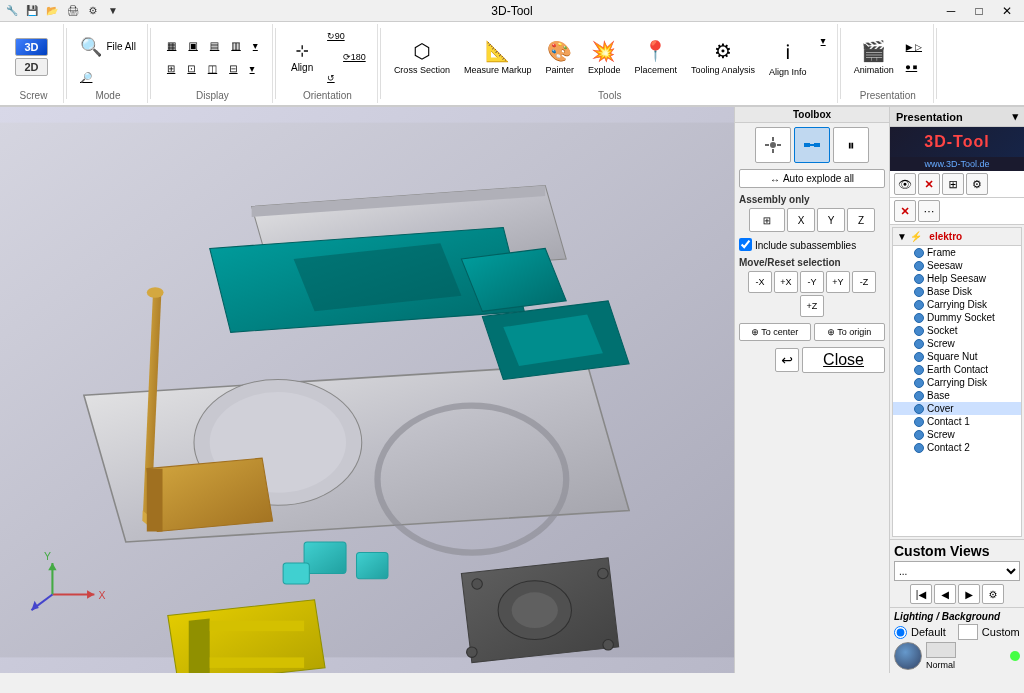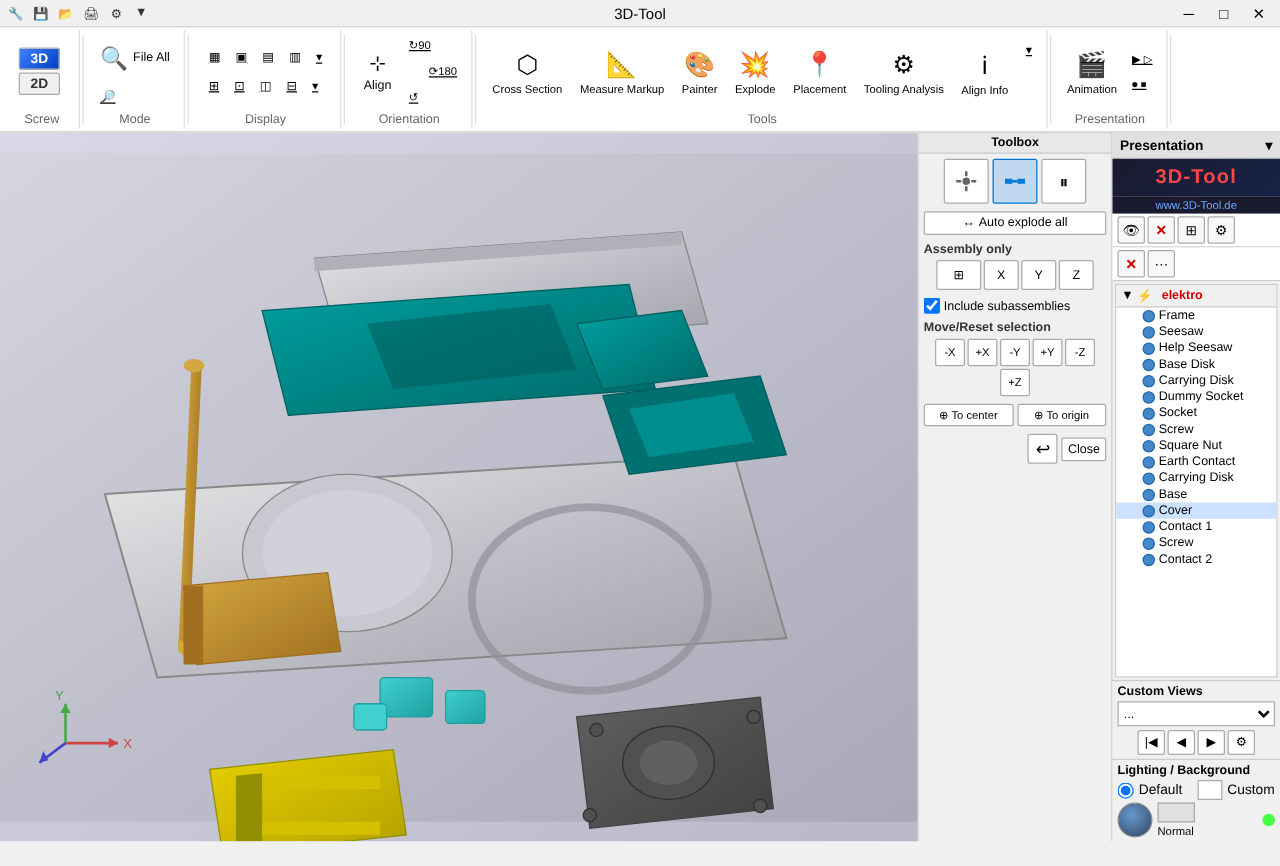--- a/index.html
+++ b/index.html
@@ -190,26 +190,27 @@
       font-size: 9px;
       cursor: pointer;
       border: 1px solid #aaa;
       background: white;
       border-radius: 2px;
       text-align: center;
     }
 
     .close-undo-row { display: flex; gap: 3px; align-items: center; justify-content: flex-end; margin-top: 4px; }
     .close-panel-btn {
-      padding: 3px 4px;
-      font-size: 10px;
-      cursor: pointer;
-      border: 1px solid #aaa;
-      background: white;
-      border-radius: 2px;
+      padding: 3px 20px;
+      font-size: 16px;
+      cursor: pointer;
+      border: 1px solid #aaa;
+      background: white;
+      border-radius: 2px;
+      text-decoration: underline;
     }
     .undo-btn {
       width: 24px; height: 24px;
       border: 1px solid #aaa;
       background: white;
       cursor: pointer;
       font-size: 14px;
       border-radius: 2px;
       display: flex;
       align-items: center;
@@ -288,21 +289,21 @@
     .tree-item.root { font-weight: bold; color: #cc0000; padding-left: 4px; }
     .tree-icon { width: 10px; height: 10px; border-radius: 50%; display: inline-block; }
     .tree-icon.part { background: #4488cc; border: 1px solid #2266aa; }
 
     
     .custom-views {
       padding: 3px 4px;
       border-top: 1px solid #ccc;
       background: #f0f0f0;
     }
-    .cv-label { font-size: 10px; font-weight: bold; margin-bottom: 2px; }
+    .cv-label { font-size: 14px; font-weight: bold; margin-bottom: 2px; }
     .cv-select {
       width: 100%;
       height: 20px;
       font-size: 10px;
       border: 1px solid #aaa;
       background: white;
       margin-bottom: 3px;
     }
     .cv-btn-row { display: flex; gap: 2px; justify-content: center; }
     .cv-btn {
@@ -314,21 +315,21 @@
       display: flex; align-items: center; justify-content: center;
       border-radius: 2px;
     }
 
     
     .lighting-section {
       padding: 3px 4px;
       border-top: 1px solid #ccc;
       background: #f0f0f0;
     }
-    .ls-label { font-size: 10px; font-weight: bold; margin-bottom: 2px; }
+    .ls-label { font-size: 10px; font-weight: bold; margin-bottom: 2px; font-style: italic; }
     .ls-row { display: flex; align-items: center; gap: 4px; margin-bottom: 2px; }
     .ls-radio { margin: 0; }
     .ls-swatch {
       width: 20px; height: 16px;
       border: 1px solid #aaa;
       cursor: pointer;
     }
     .ls-globe {
       width: 28px; height: 28px;
       border-radius: 50%;

